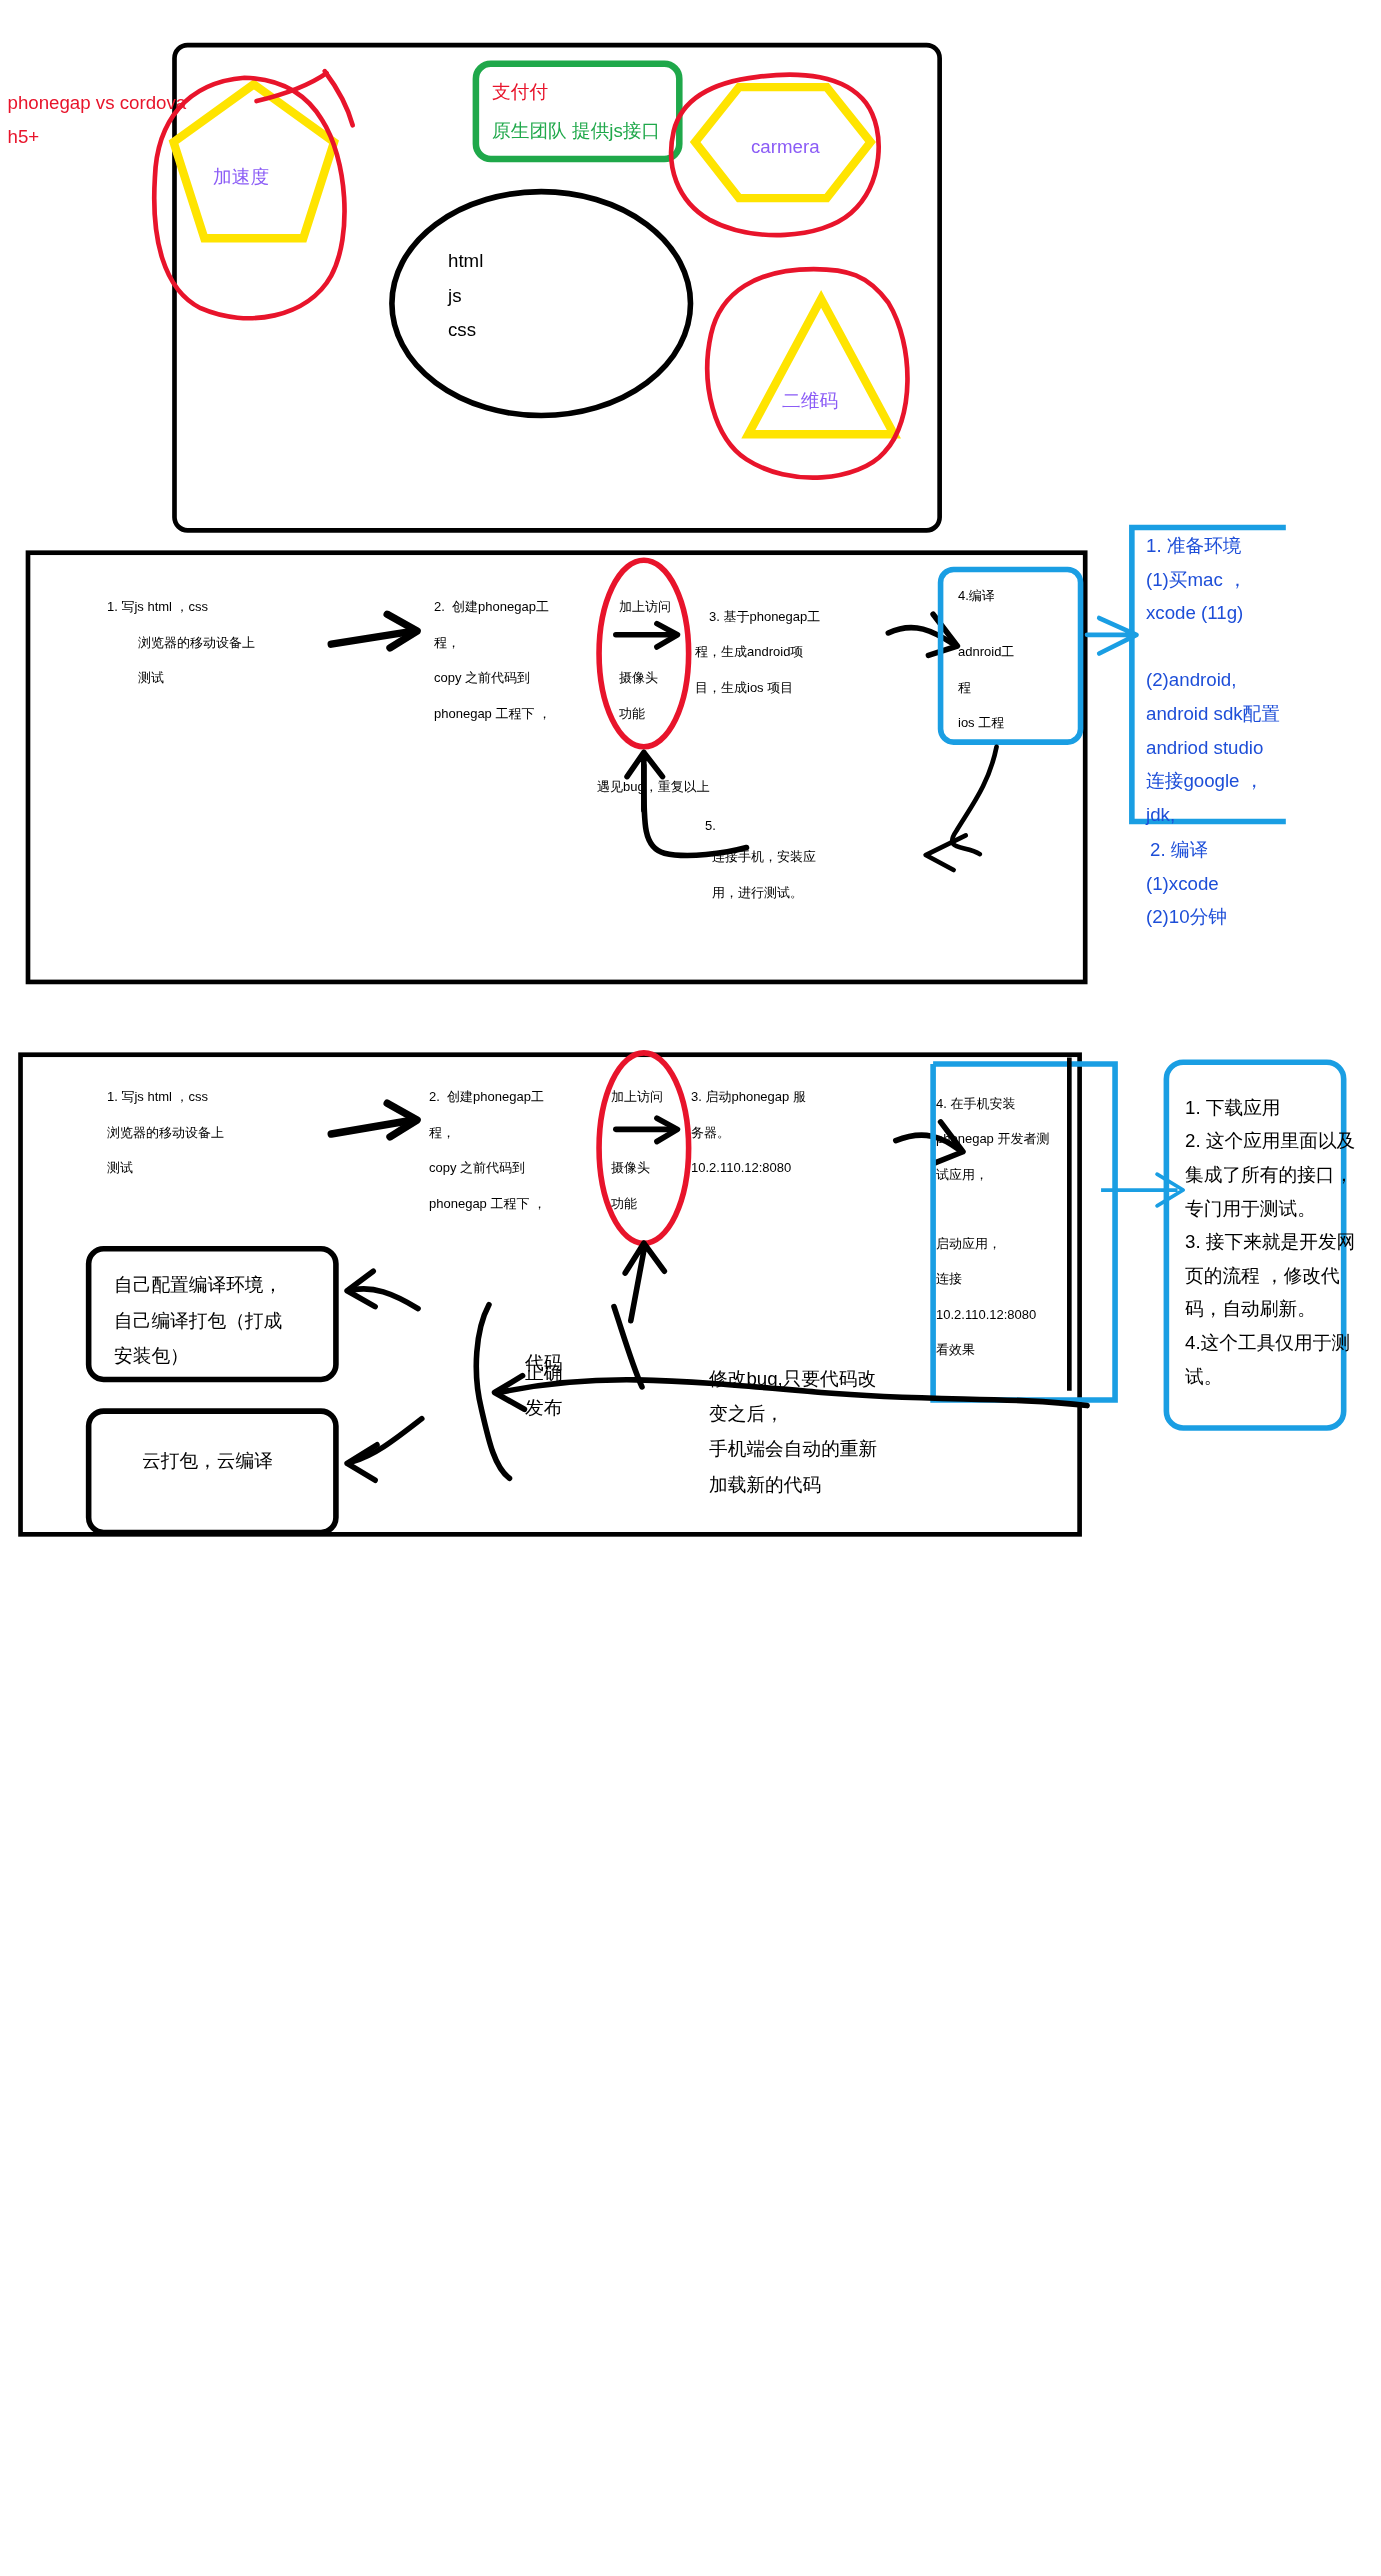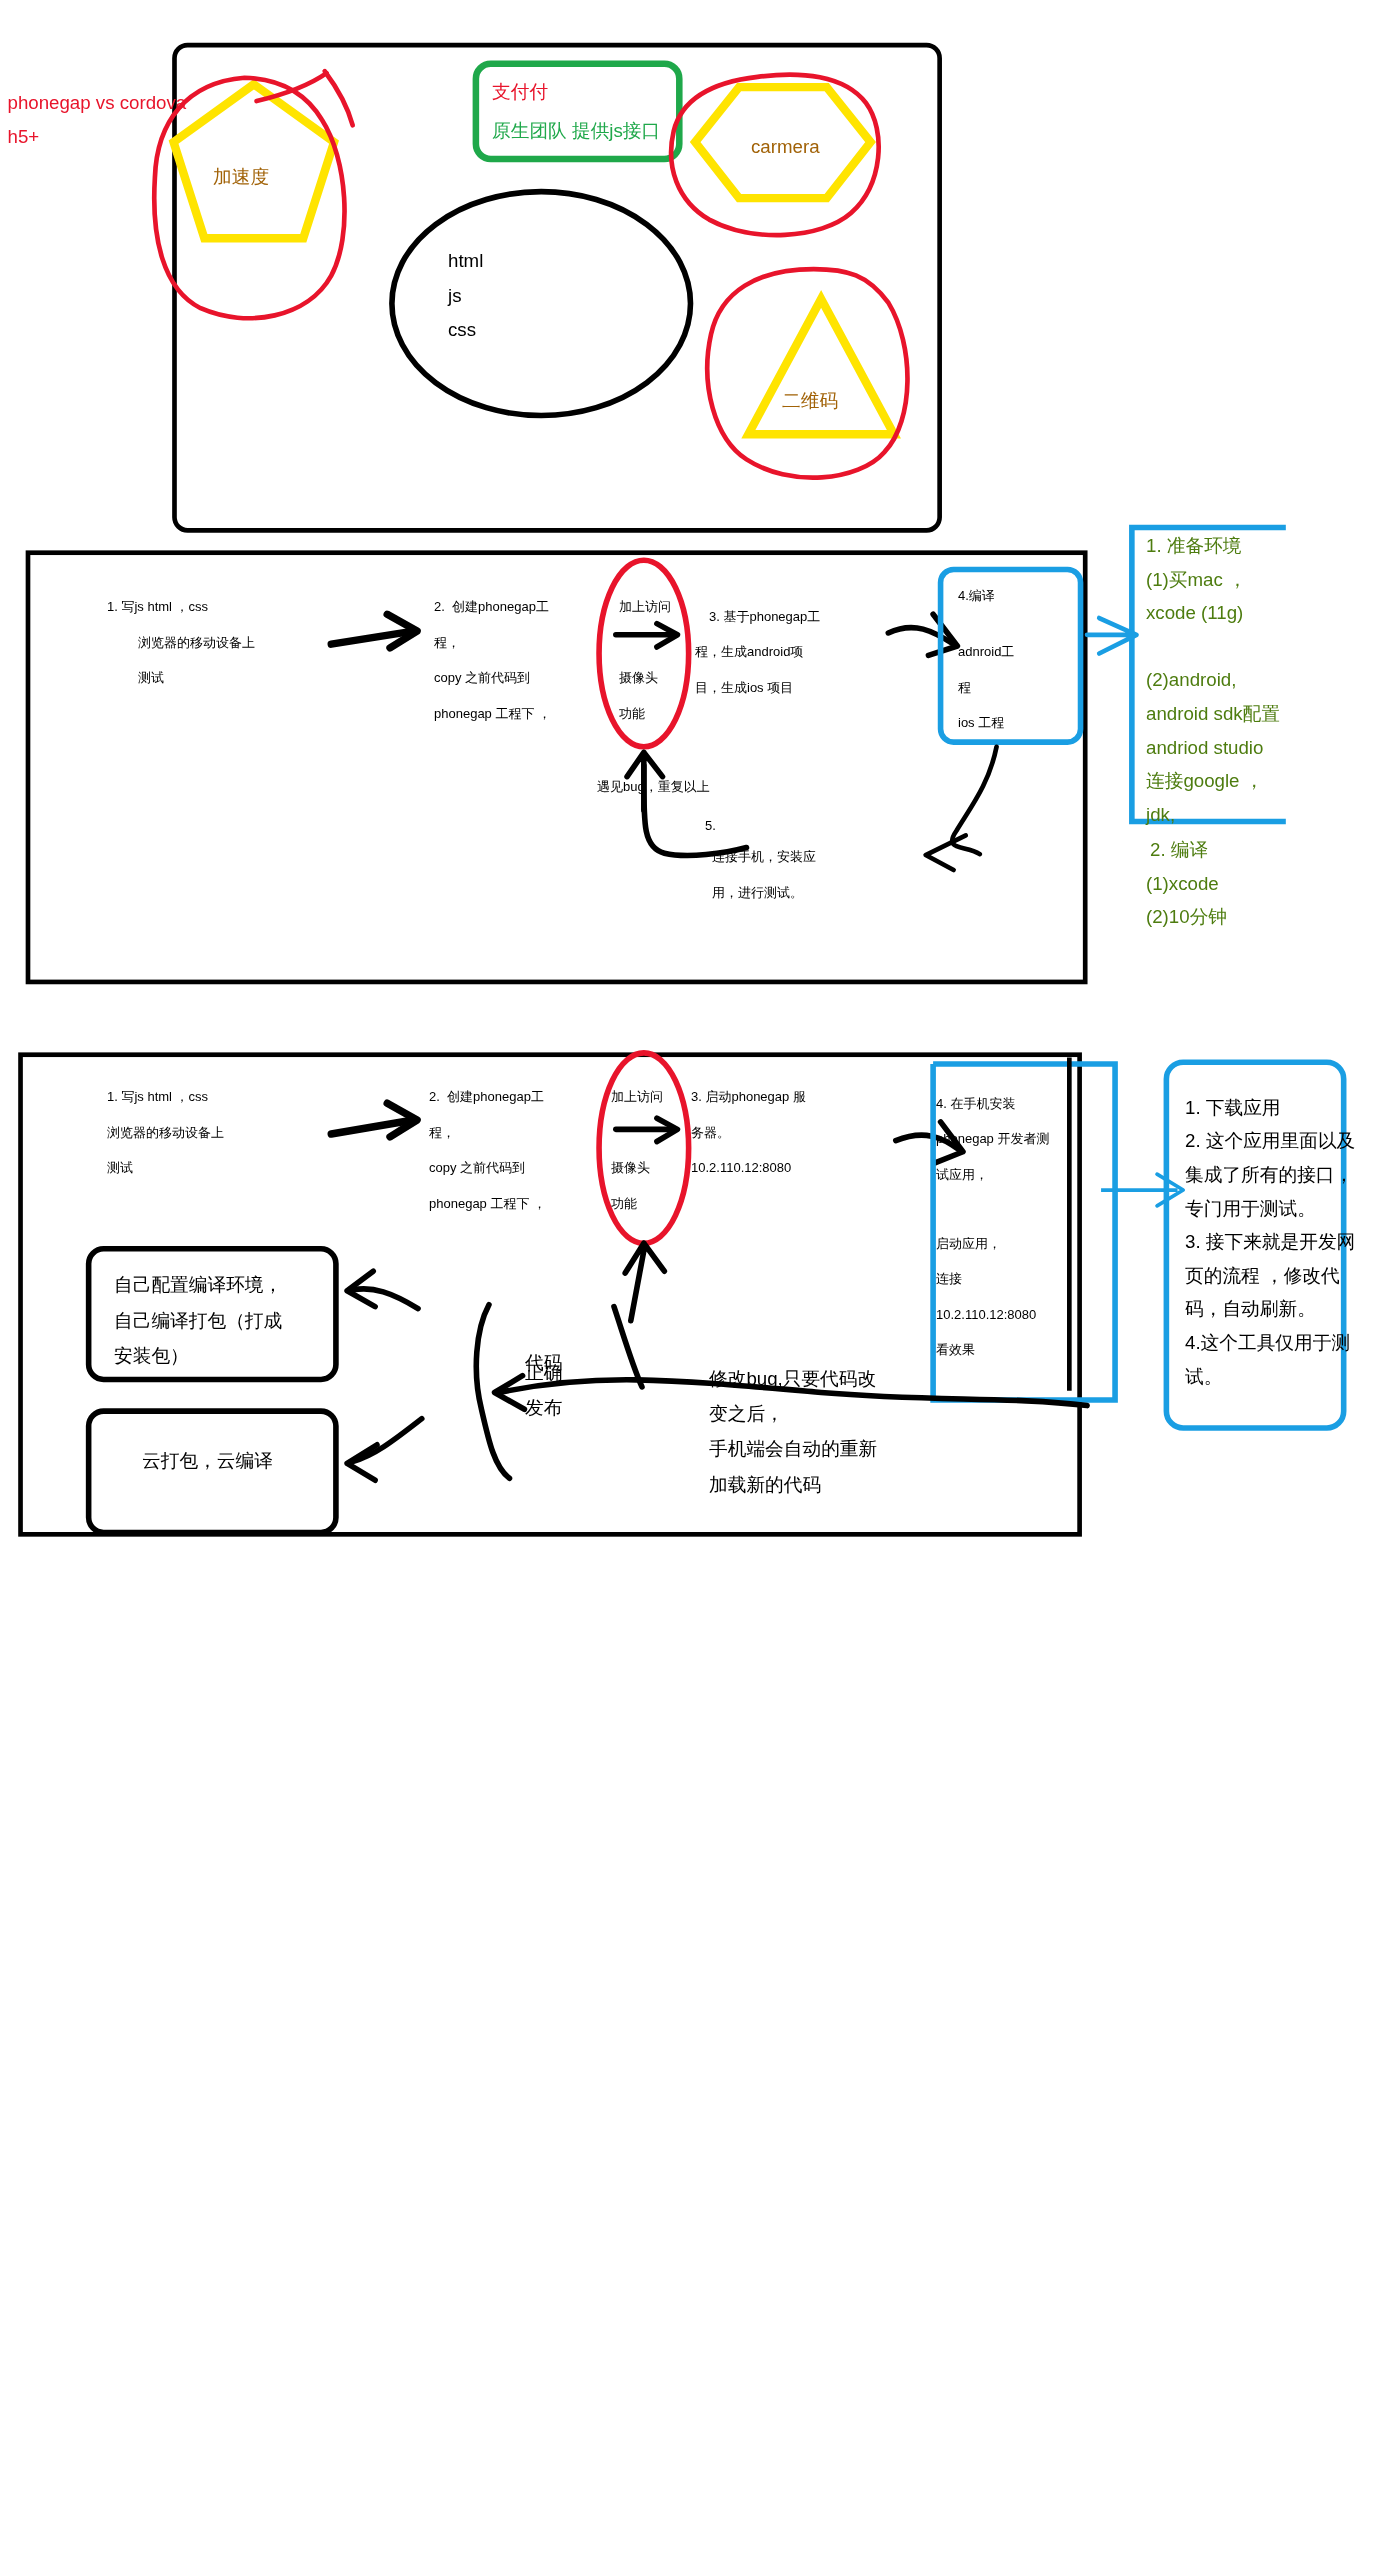--- a/index.html
+++ b/index.html
@@ -8,22 +8,22 @@
     font-family:"Liberation Sans","DejaVu Sans",sans-serif;
     width:1381px;height:2576px;position:relative;overflow:hidden;
     color:#000;
   }
   .canvas{position:absolute;left:0;top:0;width:1232px;height:2576px;}
   svg.layer{position:absolute;left:0;top:0;width:1381px;height:2576px;pointer-events:none;}
   .txt{position:absolute;white-space:pre;line-height:1.52;}
   .blk{color:#000;}
   .red{color:#e8142b;}
   .grn{color:#1fa84a;}
-  .ylw{color:#a16207;}
-  .blu{color:#4d7c0f;}
+  .ylw{color:#8b5cf6;}
+  .blu{color:#1d4ed8;}
   .fs21{font-size:13px;}
   .fs20{font-size:18.7px;}
 </style>
 </head>
 <body>
 
 <div class="canvas">
 
   <svg class="layer" viewBox="0 0 1480 2760">
 

